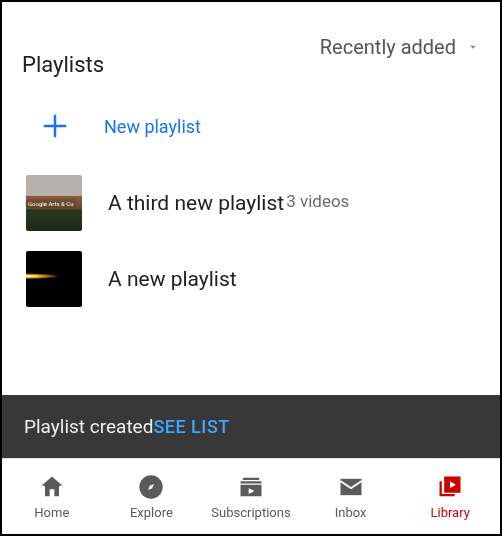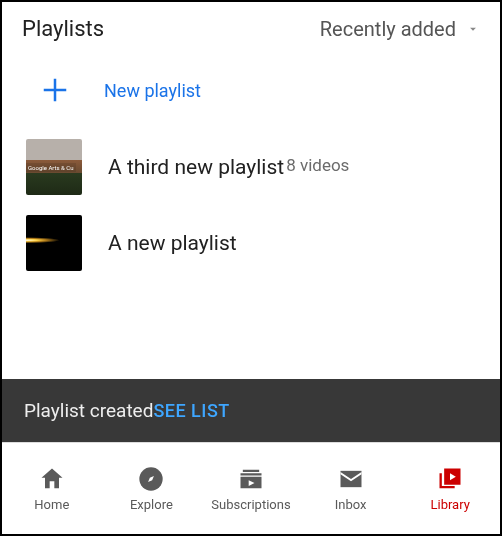--- a/index.html
+++ b/index.html
@@ -1,39 +1,39 @@
 <!DOCTYPE html>
 <html><head>
 <meta charset="utf-8">
 <style>
   * { box-sizing: border-box; margin: 0; padding: 0; }
   html, body { width: 502px; height: 536px; font-family: Roboto, Arial, sans-serif; background: #fff; }
   .app { width: 502px; height: 536px; border: 2px solid #000; display: flex; flex-direction: column; background: #fff; position: relative; }
   .header { display: flex; align-items: center; justify-content: space-between; padding: 14px 20px 10px 20px; }
-  .header-title { font-size: 22px; color: #212121; font-weight: 400; }
+  .header-title { font-size: 22px; color: #212121; font-weight: 400; margin-top: 36px; }
   .sort { display: flex; align-items: center; gap: 10px; cursor: pointer; color: #555; }
   .sort-label { font-size: 20px; color: #555; }
   .content { flex: 1; overflow: hidden; }
   .new-playlist { display: flex; align-items: center; gap: 34px; padding: 24px 0 24px 38px; cursor: pointer; }
   .plus-icon { color: #1a73e8; }
   .new-playlist-label { font-size: 18px; color: #1a73e8; font-weight: 400; }
   .pl-row { display: flex; align-items: center; gap: 26px; padding: 10px 0 10px 24px; cursor: pointer; }
   .thumb { width: 56px; height: 56px; border-radius: 2px; flex-shrink: 0; }
   .thumb.mountain { background: linear-gradient(180deg, #b7b0aa 0%, #b7b0aa 38%, #8a5a3a 38%, #6a4a30 60%, #2a3a1f 60%, #1e2a16 100%); position: relative; }
   .thumb.mountain::after { content: ""; position: absolute; left: 0; top: 24px; font-size: 6px; color: #fff; background: rgba(0,0,0,0.1); padding: 1px 2px; white-space: nowrap; }
   .thumb.mountain.lab1::after { content: "Google Arts & Cu"; }
   .thumb.mountain.lab2::after { content: "Google Arts & Cu"; }
   .thumb.sun { background: radial-gradient(ellipse 200% 18% at 0% 45%, #fff 0%, #ffd54a 10%, #b07b1a 18%, #000 30%), #000; }
   .pl-text { display: flex; flex-direction: row; gap: 2px; }
   .pl-title { font-size: 21px; color: #212121; }
   .pl-sub { font-size: 17px; color: #6b6b6b; }
   .toast { background: #383838; color: #eee; display: flex; align-items: center; padding: 20px 22px; }
   .toast-msg { font-size: 19px; color: #eee; }
   .toast-action { font-size: 18px; color: #3ea6ff; font-weight: 500; letter-spacing: 0.5px; cursor: pointer; }
-  .nav { display: flex; border-top: 1px solid #ddd; background: #fff; height: 92px; }
+  .nav { display: flex; border-top: 1px solid #ddd; background: #fff; height: 76px; }
   .nav-item { flex: 1; display: flex; flex-direction: column; align-items: center; justify-content: center; gap: 4px; cursor: pointer; }
   .nav-item svg { fill: #5a5a5a; }
   .nav-item.active svg { fill: #cc0000; }
   .nav-item.active .play-tri { fill: #fff; }
   .nav-label { font-size: 13px; color: #5a5a5a; }
   .nav-item.active .nav-label { color: #cc0000; }
 </style>
 </head>
 <body>
 
@@ -55,21 +55,21 @@
       <svg class="plus-icon" width="30" height="30" viewBox="0 0 24 24">
           <path fill="#1a73e8" d="M11 3h2v8h8v2h-8v8h-2v-8H3v-2h8z"></path>
         </svg>
       <span class="new-playlist-label">New playlist</span>
     </div>
 
     <div class="pl-row">
       <div class="thumb mountain lab1"></div>
       <div class="pl-text">
         <div class="pl-title">A third new playlist</div>
-        <div class="pl-sub">8 videos</div>
+        <div class="pl-sub">3 videos</div>
       </div>
     </div>
 
 
     <div class="pl-row">
       <div class="thumb sun"></div>
       <div class="pl-text">
         <div class="pl-title">A new playlist</div>
       </div>
     </div>

